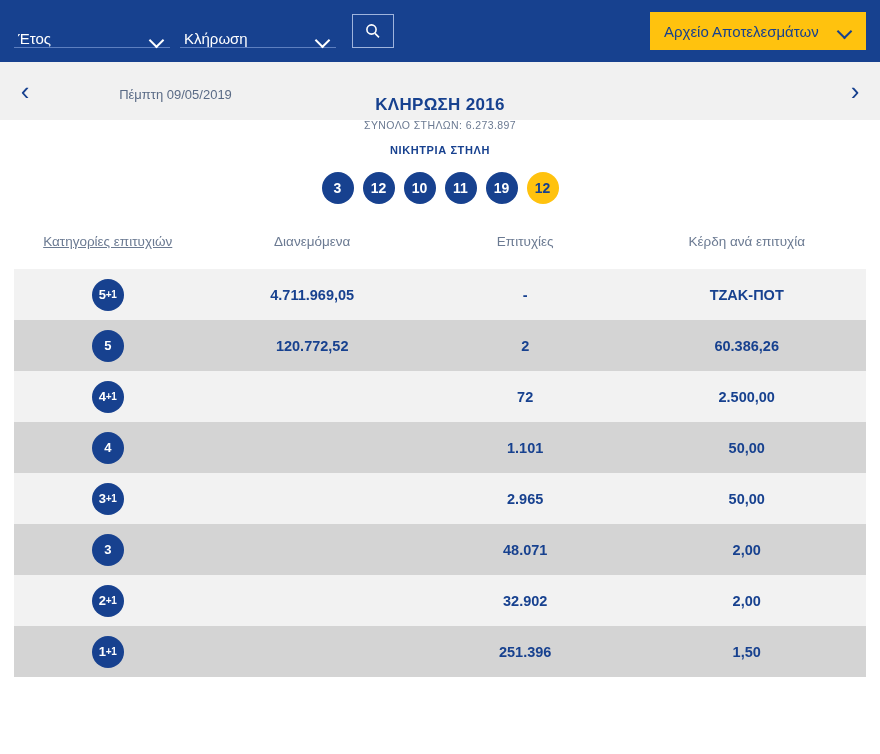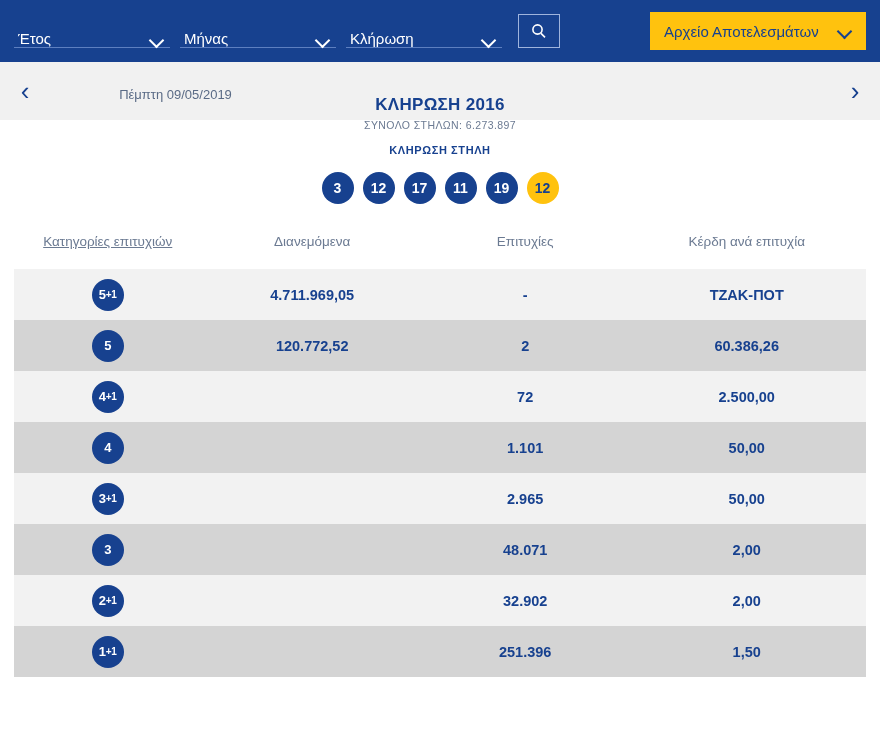--- a/index.html
+++ b/index.html
@@ -219,24 +219,20 @@
 </style>
 </head>
 <body>
 
 <div class="topbar">
   <div class="select">
     <span class="lbl">Έτος</span>
     <span class="chev"></span>
   </div>
   <div class="select">
-    <span class="lbl">Μήνας</span>
-    <span class="chev"></span>
-  </div>
-  <div class="select">
     <span class="lbl">Κλήρωση</span>
     <span class="chev"></span>
   </div>
   <div class="search-btn">
     <svg width="16" height="16" viewBox="0 0 16 16">
       <circle cx="6.5" cy="6.5" r="4.6" fill="none" stroke="#ffffff" stroke-width="1.6"></circle>
       <line x1="10" y1="10.4" x2="14" y2="14.4" stroke="#ffffff" stroke-width="1.6"></line>
     </svg>
   </div>
   <div class="archive-btn">
@@ -256,25 +252,25 @@
     <div class="draw-sub">ΣΥΝΟΛΟ ΣΤΗΛΩΝ: 6.273.897</div>
   </div>
   <div class="navside right">
     <div class="rule"></div>
     <div class="date"></div>
   </div>
   <div class="arrow">›</div>
 </div>
 
 <div class="winsection">
-  <div class="win-title">ΚΛΗΡΩΣΗ ΣΤΗΛΗ</div>
+  <div class="win-title">ΝΙΚΗΤΡΙΑ ΣΤΗΛΗ</div>
   <div class="balls">
     <div class="ball">3</div>
     <div class="ball">12</div>
-    <div class="ball">17</div>
+    <div class="ball">10</div>
     <div class="ball">11</div>
     <div class="ball">19</div>
     <div class="ball joker">12</div>
   </div>
 </div>
 
 <div class="tablewrap">
   <table>
     <thead>
       <tr>

